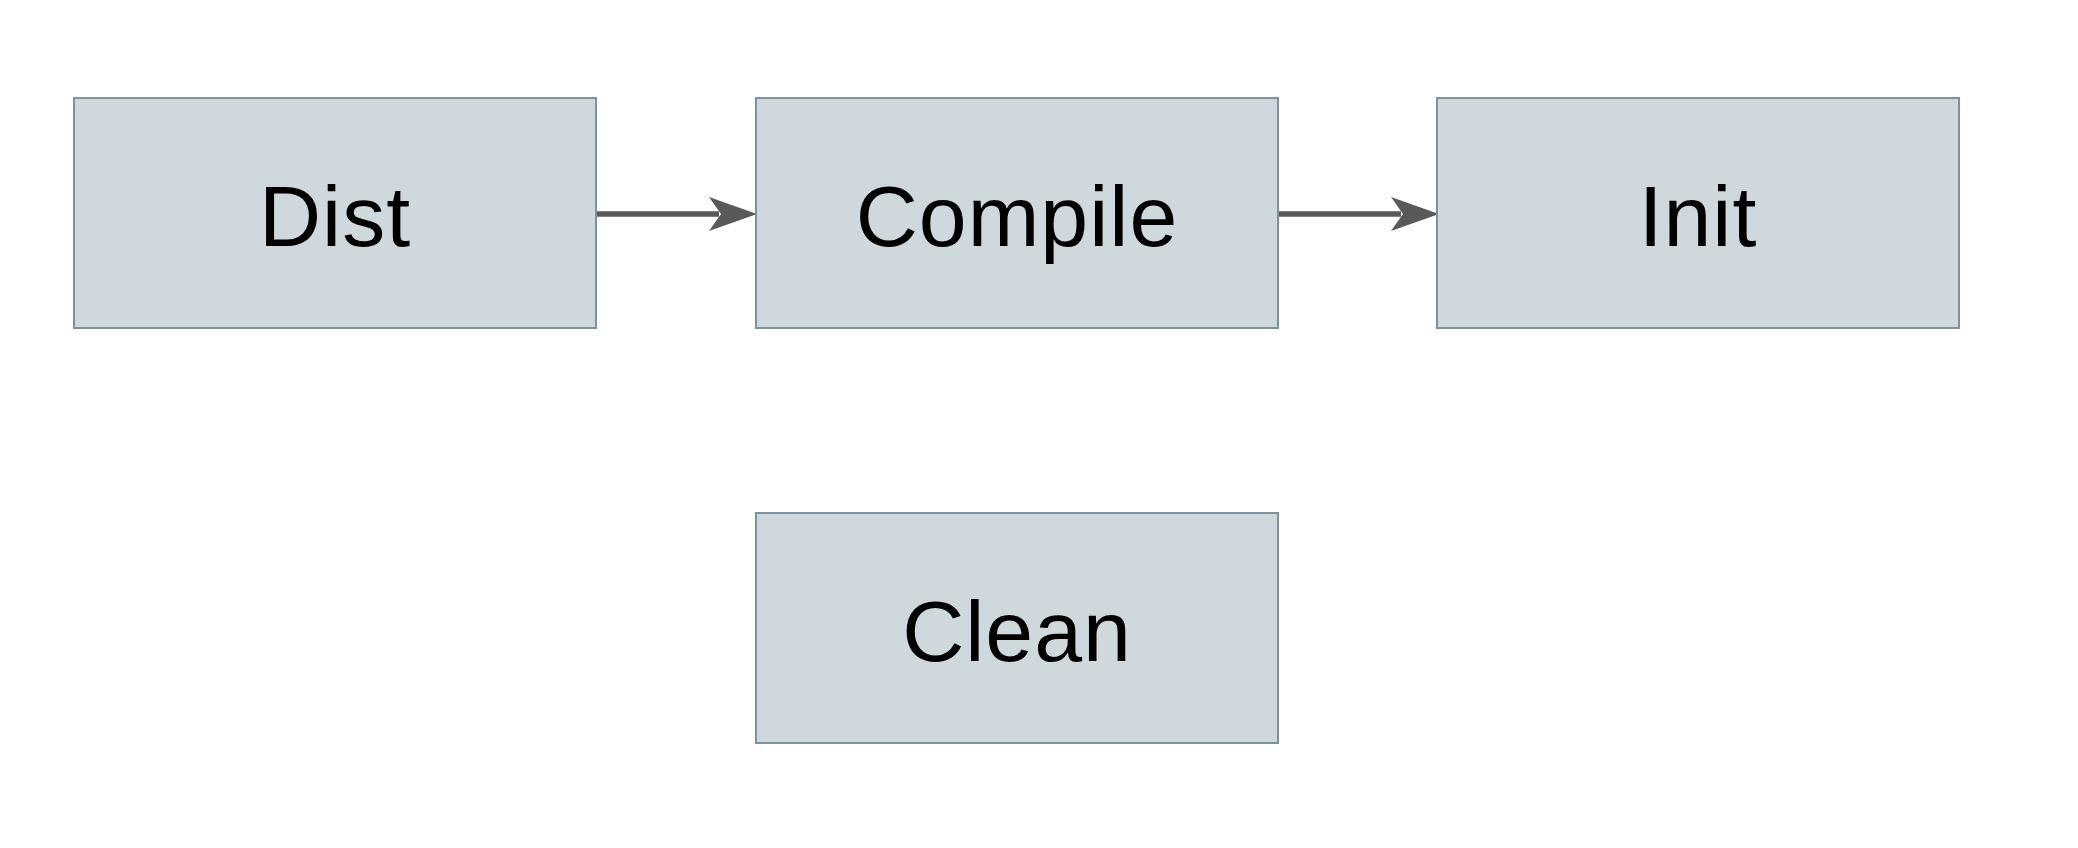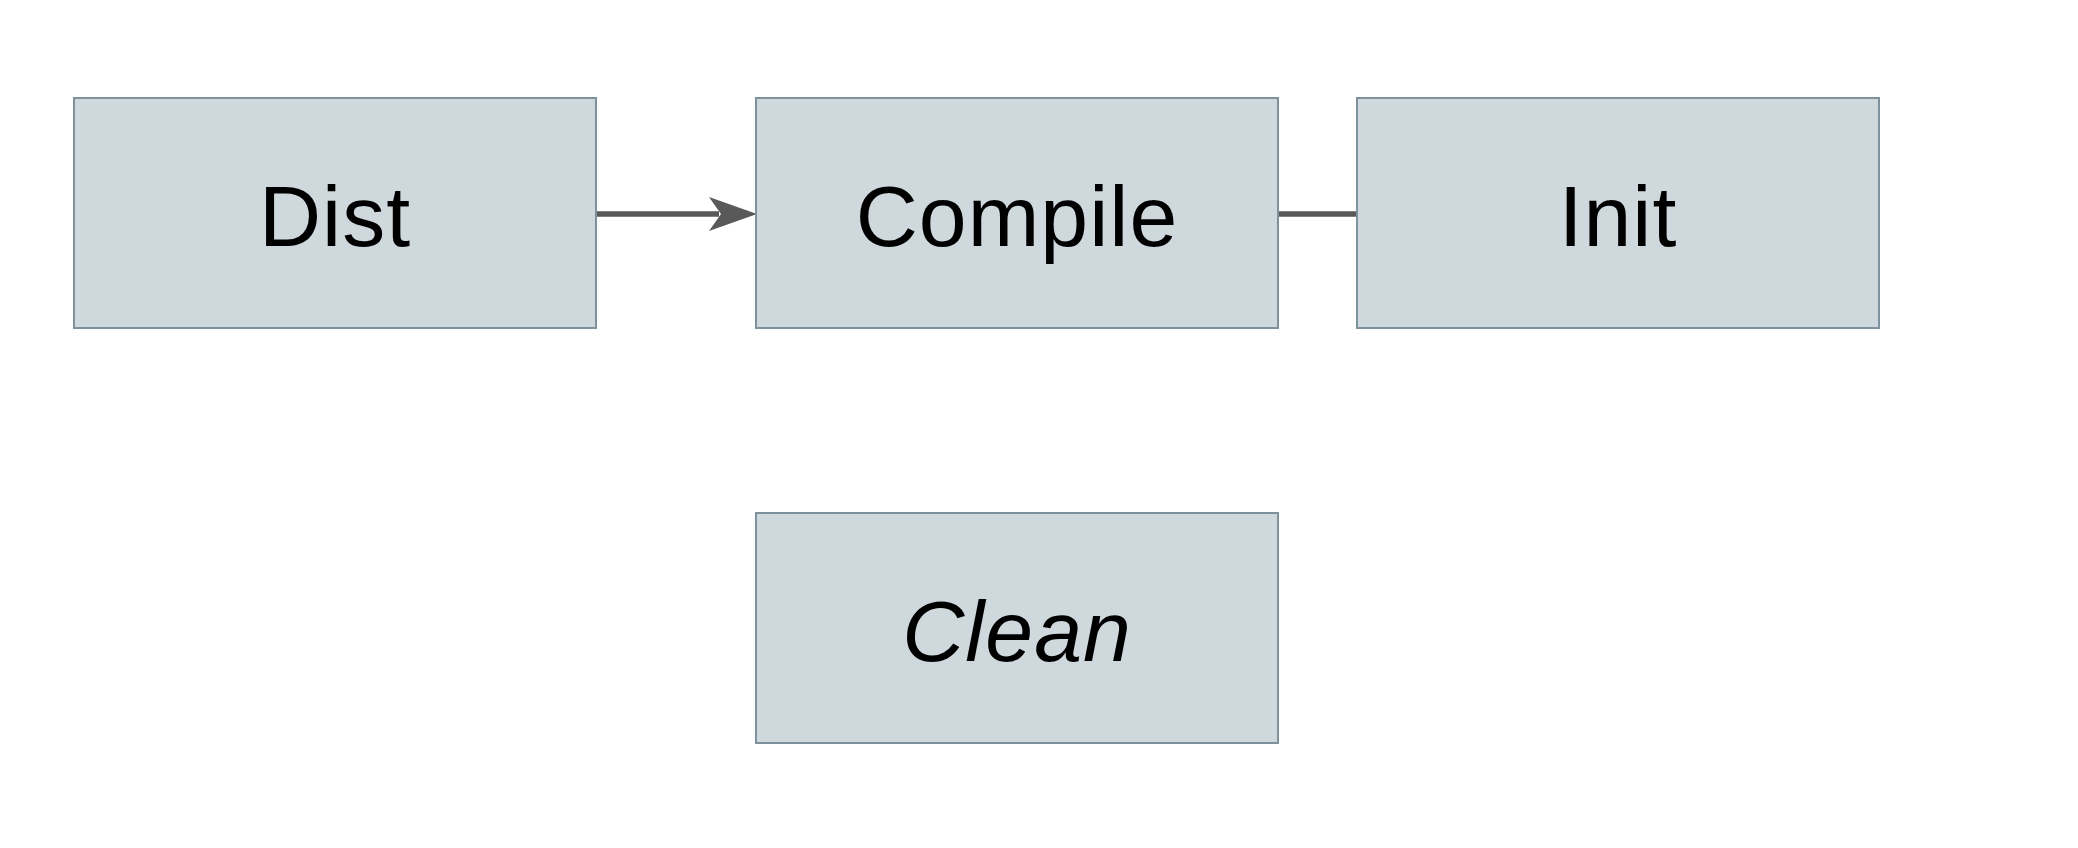--- a/index.html
+++ b/index.html
@@ -36,22 +36,22 @@
   .node-label {
     font-size: 86px;
     font-weight: 400;
     color: var(--text);
     letter-spacing: 1px;
     line-height: 1;
     padding-top: 6px;
   }
   #node-dist    { left: 73px;   top: 97px; }
   #node-compile { left: 755px;  top: 97px; text-align: center; }
-  #node-init    { left: 1356px; top: 97px; }
-  #node-clean   { left: 755px;  top: 512px; font-style: italic; }
+  #node-init    { left: 1436px; top: 97px; }
+  #node-clean   { left: 755px;  top: 512px; }
   .edge {
     position: absolute;
     top: 196px;
     width: 160px;
     height: 36px;
   }
   #edge-dist-compile  { left: 597px; }
   #edge-compile-init  { left: 1279px; }
   .edge line { stroke: var(--arrow); stroke-width: 5.5; }
   .edge path { fill: var(--arrow); }

